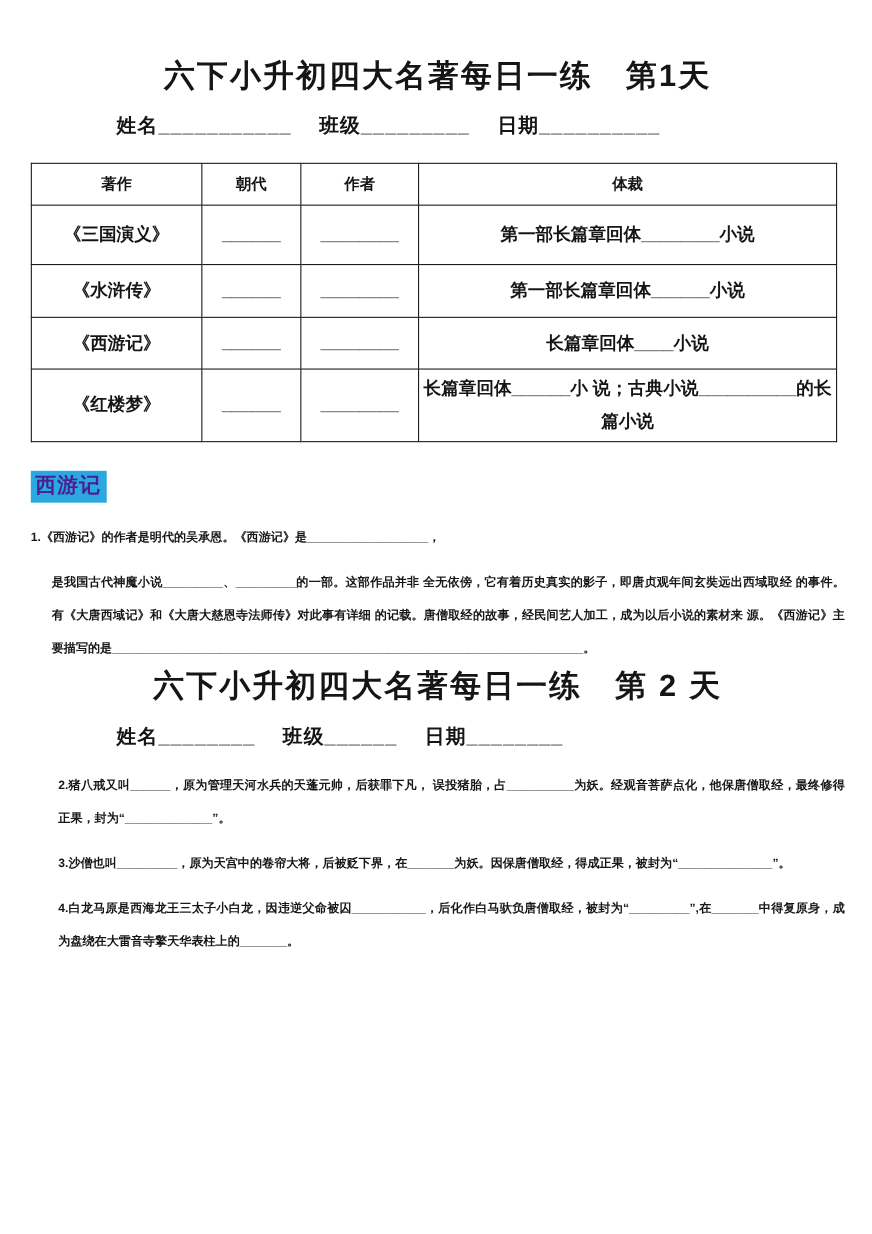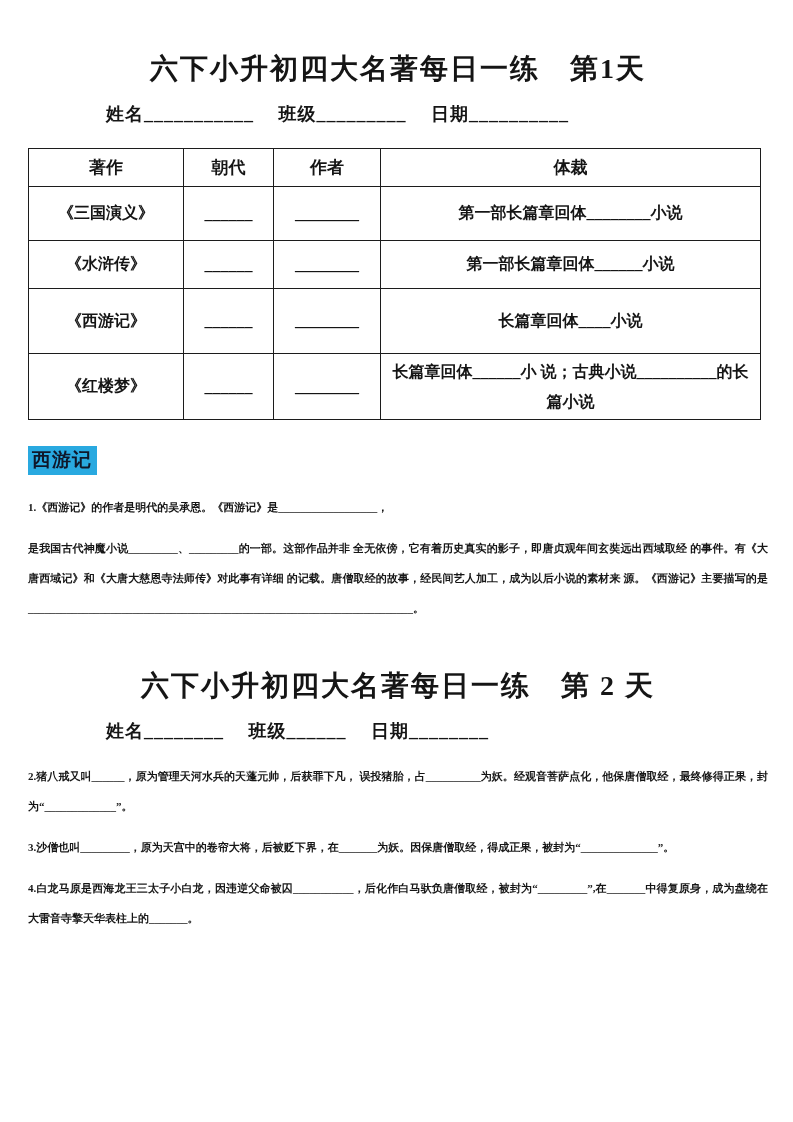--- a/index.html
+++ b/index.html
@@ -3,21 +3,21 @@
 <meta charset="utf-8">
 <style>
   * { margin: 0; padding: 0; box-sizing: border-box; }
   html, body { background: #e8e8e8; }
   .page {
     position: relative;
     width: 793px;
     height: 1122px;
     margin: 0 auto;
     background: #ffffff;
-    font-family: Liberation Serif, serif;
+    font-family: Liberation Sans, sans-serif;
     font-weight: bold;
     color: #151515;
     overflow: hidden;
   }
   .content { padding: 50px 25px 0 28px; }
 
   .doc-title {
     font-size: 28px;
     text-align: center;
     letter-spacing: 2px;
@@ -37,52 +37,52 @@
     table-layout: fixed;
     font-size: 16px;
   }
   table.classics th, table.classics td {
     border: 1.5px solid #1c1c1c;
     text-align: center;
     vertical-align: middle;
     font-weight: bold;
     padding: 2px 4px;
   }
-  table.classics th { font-size: 17px; height: 38px; }
+  table.classics th { font-size: 14px; height: 38px; }
   col.c1 { width: 155px; }
   col.c2 { width: 90px;  }
   col.c3 { width: 107px; }
   col.c4 { width: 380px; }
   tr.r1 td { height: 54px; }
   tr.r2 td { height: 48px; }
-  tr.r3 td { height: 65px; }
+  tr.r3 td { height: 47px; }
   tr.r4 td { height: 66px; }
   td.genre-left { text-align: left; padding-left: 7px; padding-right: 7px; line-height: 30px; }
 
   .section-heading {
     display: inline-block;
     margin-top: 26px;
     background: #29a9e0;
-    color: #0f172a;
+    color: #4c1d95;
     font-size: 19px;
     line-height: 26px;
     padding: 1px 5px 2px 4px;
     letter-spacing: 1px;
   }
   p.body-text {
     font-size: 11px;
     line-height: 30px;
     text-align: justify;
     color: #161616;
   }
   .q1-intro { margin-top: 17px; }
-  .q1-body  { margin-top: 11px; line-height: 31px; }
+  .q1-body  { margin-top: 11px; line-height: 31px; margin-left: 19px; }
 
-  .day2-title { margin-top: 44px; }
-  .questions { margin-top: 18px; }
+  .day2-title { }
+  .questions { margin-top: 18px; margin-left: 25px; }
   .questions p { margin-bottom: 11px; }
 </style>
 </head>
 <body>
 
 <div class="page">
   <div class="content">
 
     <h1 class="doc-title">六下小升初四大名著每日一练　第1天</h1>
     <div class="name-line">姓名___________　 班级_________　 日期__________</div>

